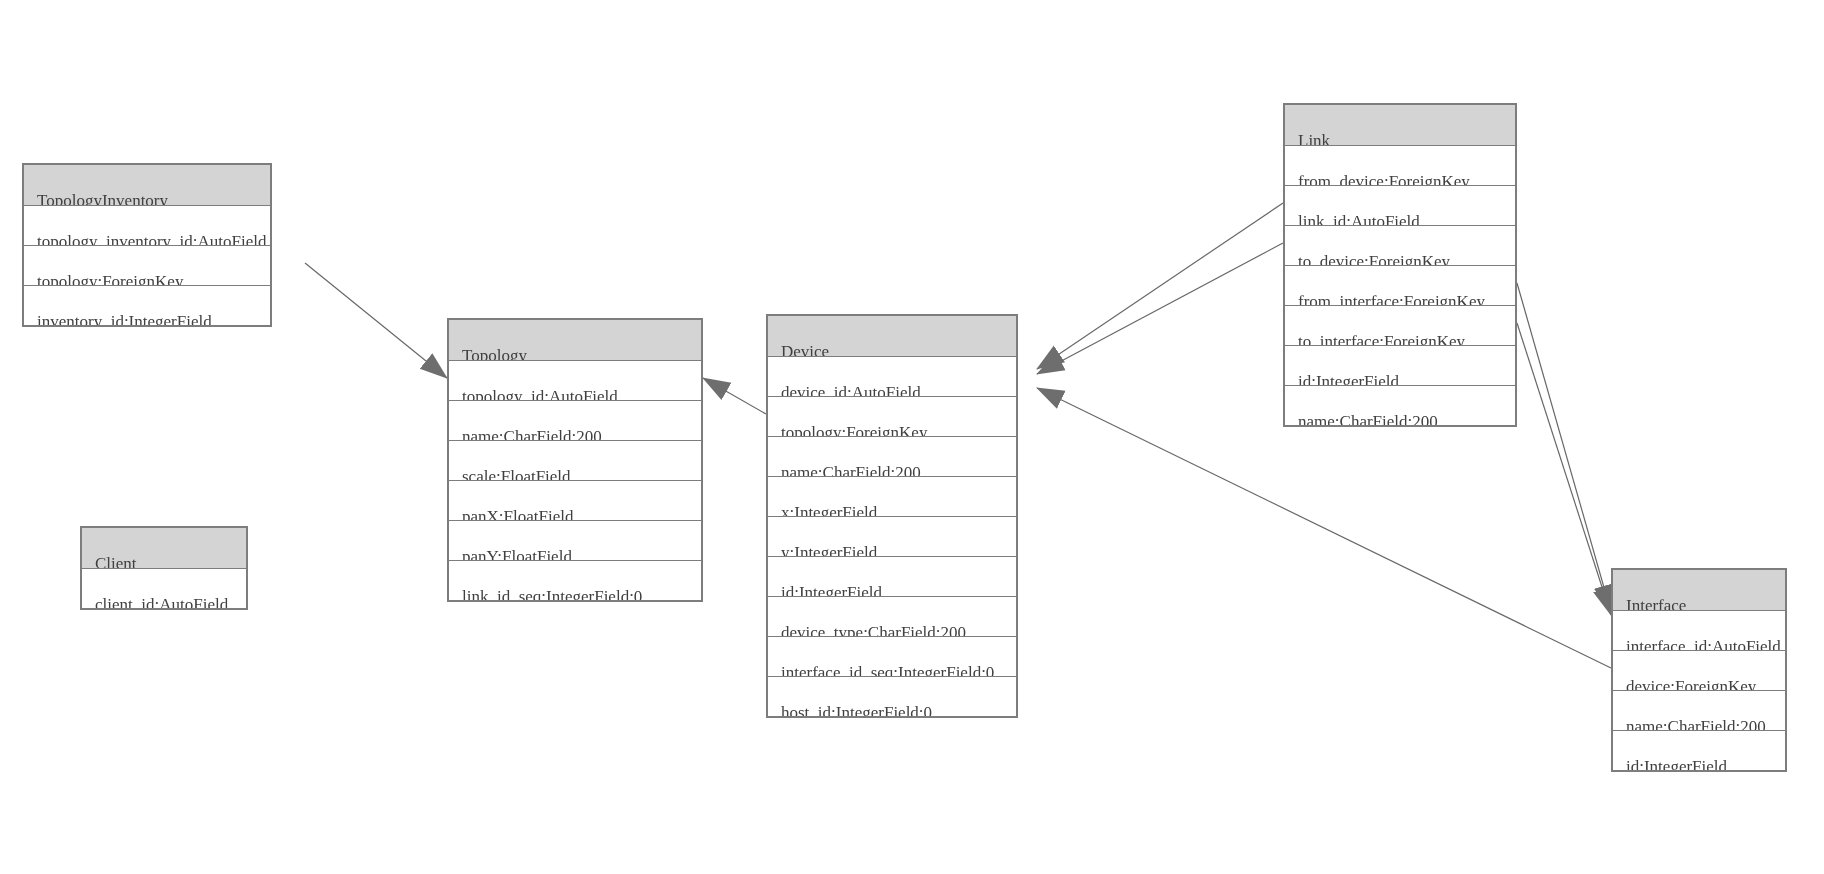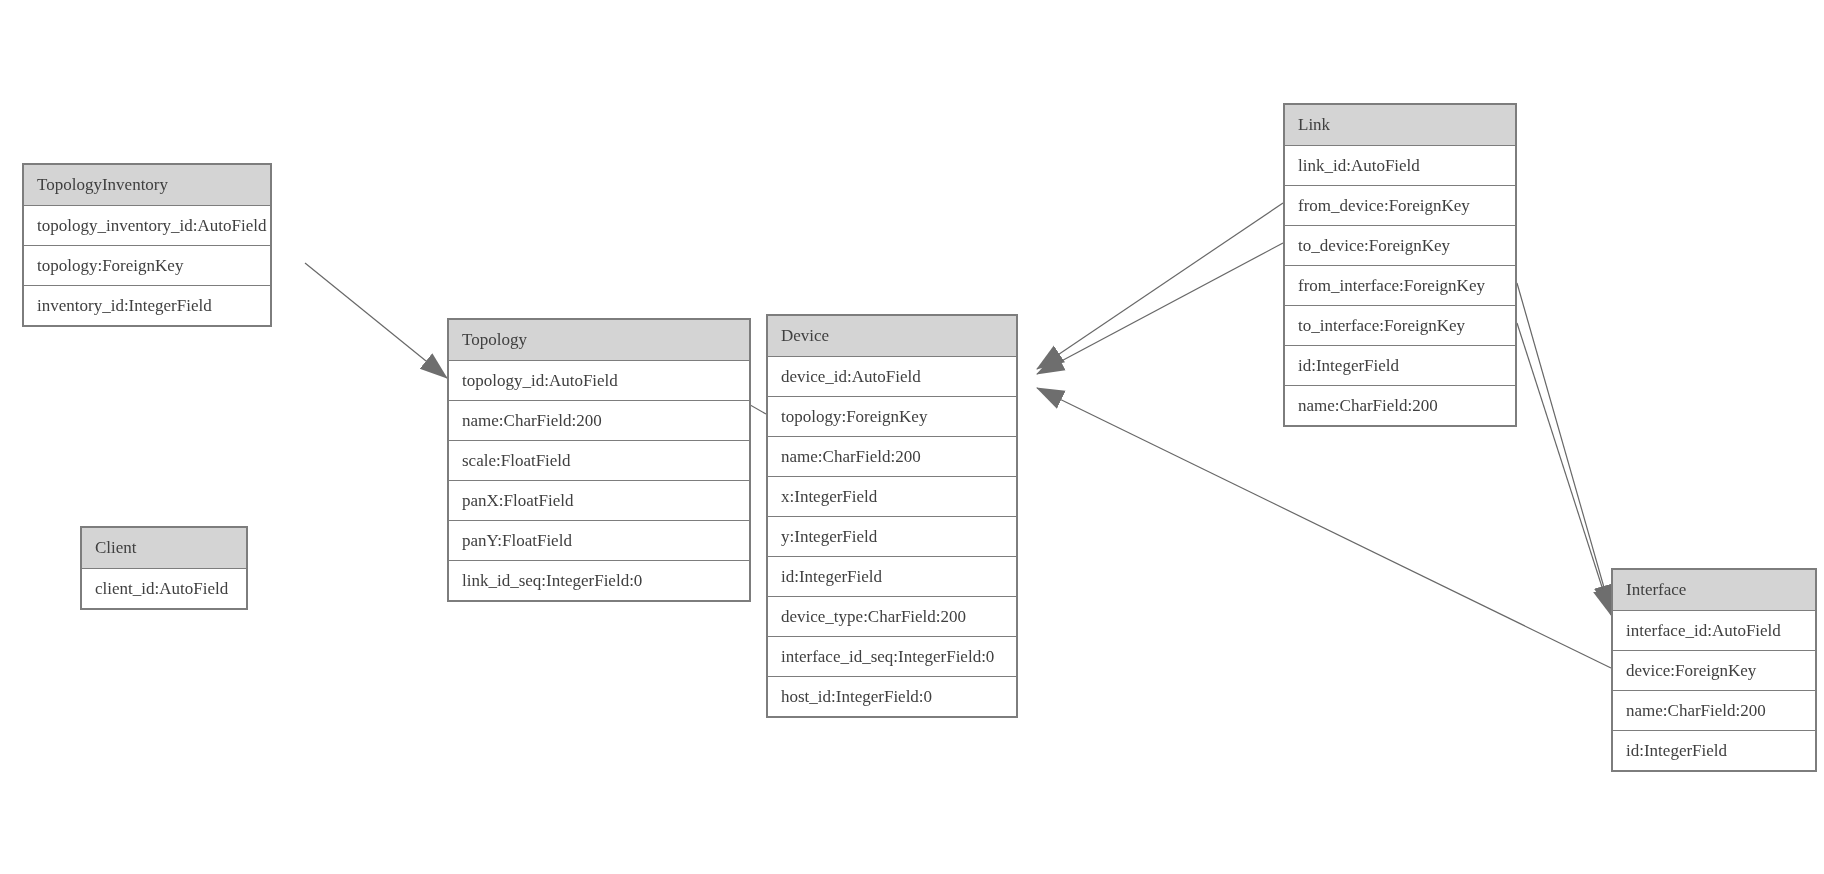--- a/index.html
+++ b/index.html
@@ -27,21 +27,21 @@
     box-sizing:border-box;
     border:2px solid var(--border);
     background:#ffffff;
     color:var(--text);
     font-size:17px;
   }
   .row{
     box-sizing:border-box;
     height:40px;
     line-height:39px;
-    padding:0 13px;
+    padding:16px 13px;
     white-space:nowrap;
     overflow:hidden;
     border-top:1.5px solid var(--border);
   }
   .row:first-child{border-top:none;}
   .row.header{
     background:var(--header-fill);
   }
 </style>
 </head>
@@ -62,21 +62,21 @@
       <line x1="1517" y1="323" x2="1611" y2="615" stroke="#686868" stroke-width="1.2" marker-end="url(#arrowhead)"></line>
       <line x1="1611" y1="668" x2="1037" y2="388" stroke="#686868" stroke-width="1.2" marker-end="url(#arrowhead)"></line>
     </svg>
 
 <div class="entity" style="left: 22px; top: 163px; width: 250px;">
       <div class="row header">TopologyInventory</div>
       <div class="row">topology_inventory_id:AutoField</div>
       <div class="row">topology:ForeignKey</div>
       <div class="row">inventory_id:IntegerField</div>
     </div>
-    <div class="entity" style="left: 447px; top: 318px; width: 304px;">
+    <div class="entity" style="left: 447px; top: 318px; width: 256px;">
       <div class="row header">Topology</div>
       <div class="row">topology_id:AutoField</div>
       <div class="row">name:CharField:200</div>
       <div class="row">scale:FloatField</div>
       <div class="row">panX:FloatField</div>
       <div class="row">panY:FloatField</div>
       <div class="row">link_id_seq:IntegerField:0</div>
     </div>
     <div class="entity" style="left: 80px; top: 526px; width: 168px;">
       <div class="row header">Client</div>
@@ -89,28 +89,28 @@
       <div class="row">name:CharField:200</div>
       <div class="row">x:IntegerField</div>
       <div class="row">y:IntegerField</div>
       <div class="row">id:IntegerField</div>
       <div class="row">device_type:CharField:200</div>
       <div class="row">interface_id_seq:IntegerField:0</div>
       <div class="row">host_id:IntegerField:0</div>
     </div>
     <div class="entity" style="left: 1283px; top: 103px; width: 234px;">
       <div class="row header">Link</div>
+      <div class="row">from_device:ForeignKey</div>
       <div class="row">link_id:AutoField</div>
-      <div class="row">from_device:ForeignKey</div>
       <div class="row">to_device:ForeignKey</div>
       <div class="row">from_interface:ForeignKey</div>
       <div class="row">to_interface:ForeignKey</div>
       <div class="row">id:IntegerField</div>
       <div class="row">name:CharField:200</div>
     </div>
-    <div class="entity" style="left: 1611px; top: 568px; width: 206px;">
+    <div class="entity" style="left: 1611px; top: 568px; width: 176px;">
       <div class="row header">Interface</div>
       <div class="row">interface_id:AutoField</div>
       <div class="row">device:ForeignKey</div>
       <div class="row">name:CharField:200</div>
       <div class="row">id:IntegerField</div>
     </div>
   </div>
 
 </body></html>

